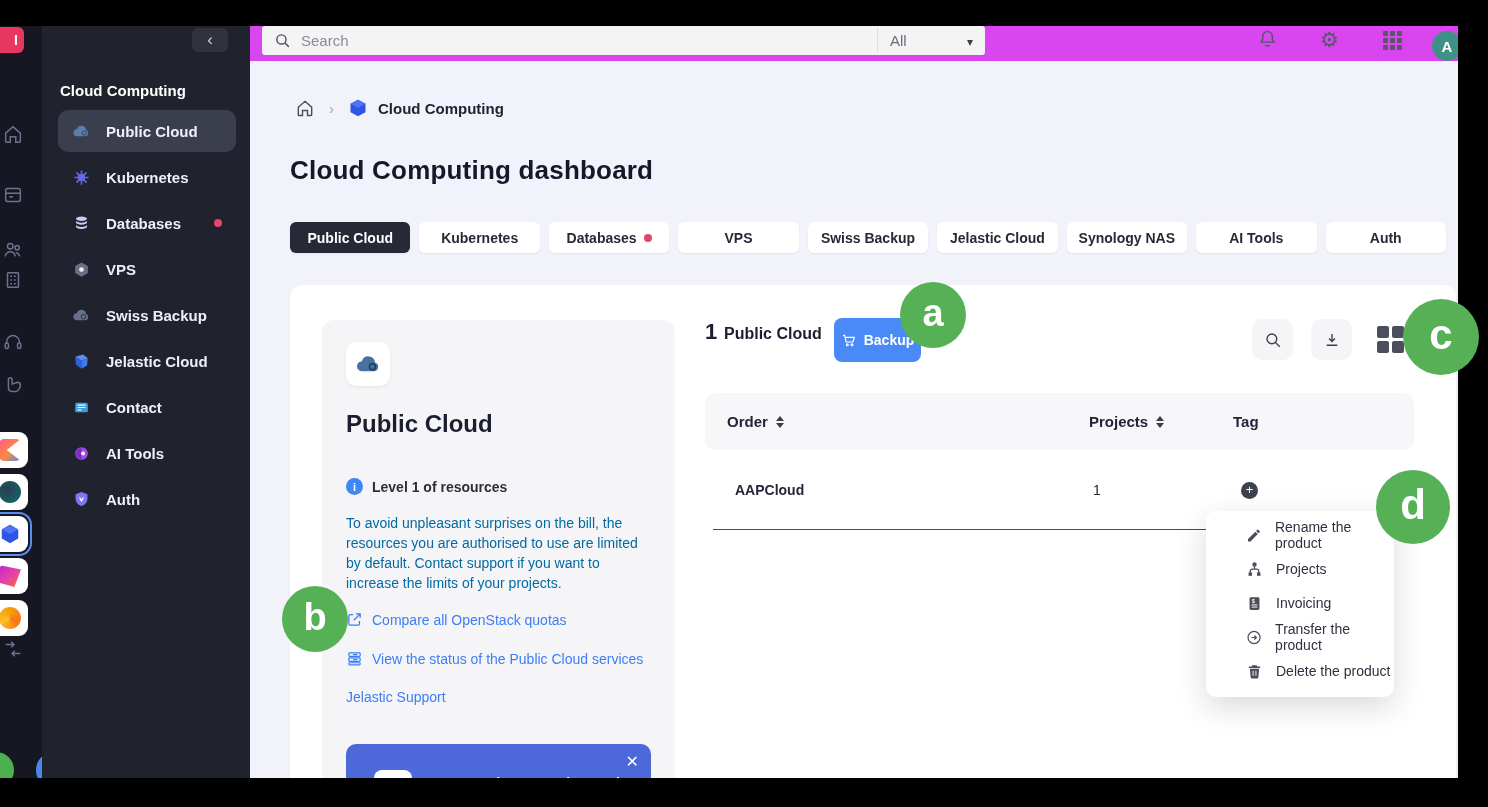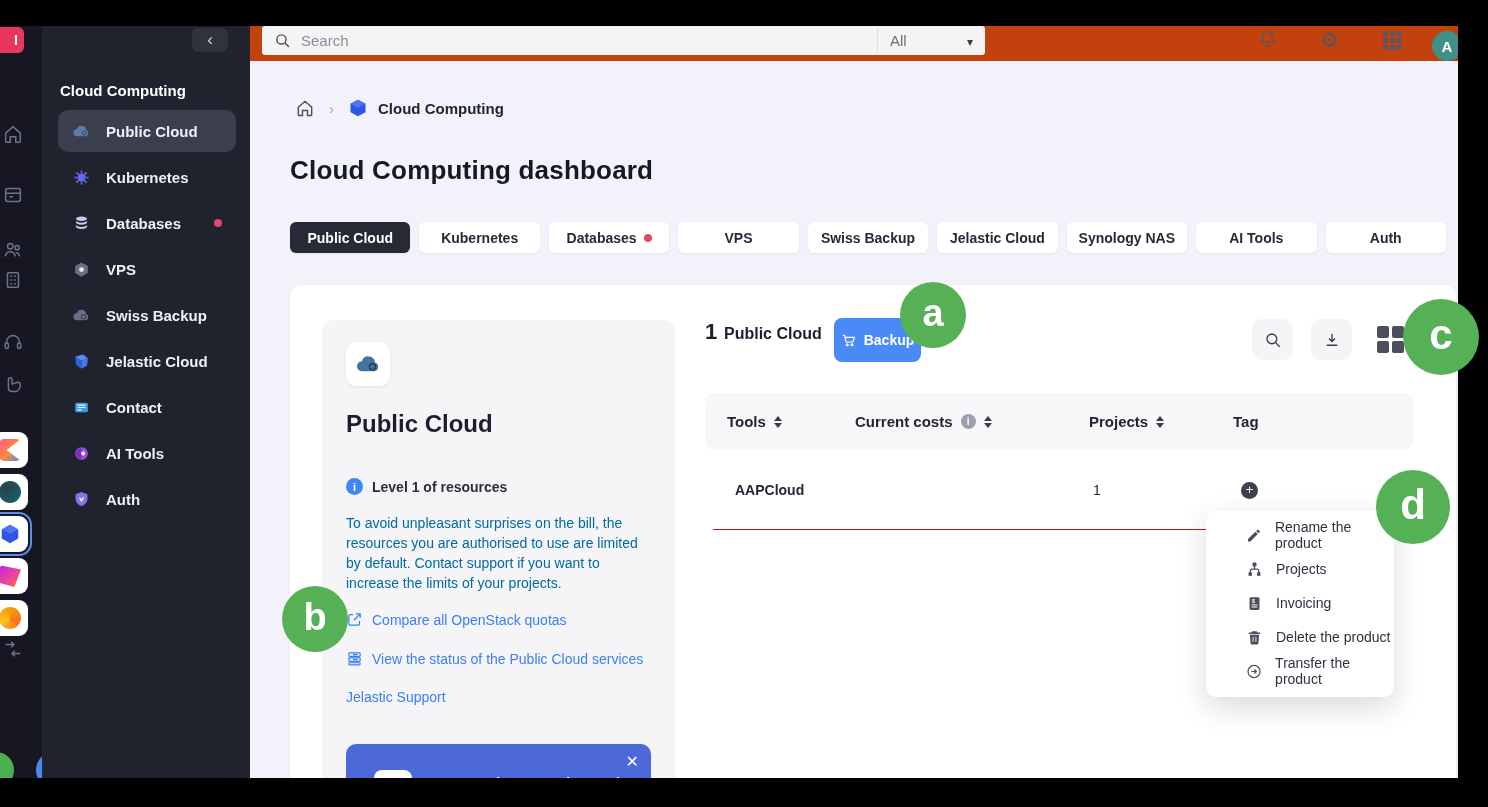--- a/index.html
+++ b/index.html
@@ -34,21 +34,21 @@
   .sb-title { position:absolute; left:18px; top:56px; color:#fff; font-size:15px; font-weight:bold; }
   .sb-items { position:absolute; left:16px; top:84px; width:178px; }
   .sb-item { height:42px; margin-bottom:4px; display:flex; align-items:center; padding-left:14px; border-radius:10px; cursor:pointer; }
   .sb-item.selected { background:#3b3e4c; }
   .sb-item .ic { width:19px; height:19px; margin-right:15px; flex:0 0 auto; }
   .sb-item .ic svg { width:100%; height:100%; }
   .sb-label { color:#eef0f6; font-size:15px; font-weight:600; }
   .sb-dot { width:8px; height:8px; border-radius:50%; background:#e0476b; margin-left:auto; margin-right:14px; }
 
   
-  .topbar { left:250px; top:26px; width:1208px; height:36px; background:#c2410c; z-index:2; border-bottom:1px solid #eceef4; }
+  .topbar { left:250px; top:26px; width:1208px; height:36px; background:#d946ef; z-index:2; border-bottom:1px solid #eceef4; }
   .search-box { position:absolute; left:12px; top:0; width:723px; height:29px; background:#f4f4f5; border-radius:3px; display:flex; align-items:center; }
   .search-box .mag { width:17px; height:17px; margin-left:12px; color:#4b4e5c; }
   .search-input { border:none; background:transparent; outline:none; font-size:15px; color:#333; margin-left:10px; width:420px; font-family:"Liberation Sans",sans-serif; }
   .search-input::placeholder { color:#8a8d99; }
   .scope { position:absolute; left:615px; top:2px; width:108px; height:25px; border-left:1px solid #dddfe5; display:flex; align-items:center; justify-content:space-between; padding:0 12px; cursor:pointer; }
   .scope-label { font-size:15px; color:#6b6e7a; }
   .caret-down::after { content:"▾"; color:#3a3d49; font-size:12px; }
   .tb-ic { position:absolute; top:3px; width:21px; height:21px; color:#54576a; cursor:pointer; }
   .tb-ic svg { width:100%; height:100%; }
   .gear-glyph::after { content:"⚙"; font-size:21px; line-height:21px; color:#54576a; }
@@ -443,29 +443,21 @@
       </button>
       <div class="grid4">
           <i></i>
           <i></i>
           <i></i>
           <i></i>
         </div>
 
       <div class="thead">
         <div class="th" style="left:22px">
-          <span>Tools</span>
-          <span class="sort">
-              <i class="up"></i>
-              <i class="dn"></i>
-            </span>
-        </div>
-        <div class="th" style="left:150px">
-          <span>Current costs</span>
-          <span class="info-badge"></span>
+          <span>Order</span>
           <span class="sort">
               <i class="up"></i>
               <i class="dn"></i>
             </span>
         </div>
         <div class="th" style="left:384px">
           <span>Projects</span>
           <span class="sort">
               <i class="up"></i>
               <i class="dn"></i>
@@ -510,36 +502,36 @@
             <svg viewBox="0 0 24 24">
                 <rect x="5" y="3" width="14" height="18" rx="2" fill="currentColor"></rect>
                 <text x="8" y="11" font-size="8" fill="#fff" font-family="Liberation Sans, sans-serif" font-weight="bold">$</text>
                 <path d="M8 14h8M8 17h8" stroke="#fff" stroke-width="1.4"></path>
               </svg>
           </span>
           <span class="ctx-label">Invoicing</span>
         </div>
         <div class="ctx-item">
           <span class="cic">
+            <svg viewBox="0 0 24 24" fill="none" stroke="currentColor" stroke-width="1.8">
+                <circle cx="12" cy="12" r="9"></circle>
+                <path d="M8 12h7M12.5 9l3 3-3 3"></path>
+              </svg>
+          </span>
+          <span class="ctx-label">Transfer the product</span>
+        </div>
+        <div class="ctx-item">
+          <span class="cic">
             <svg viewBox="0 0 24 24" fill="currentColor">
                 <path d="M9 3h6l1 2h4v2H4V5h4zM5.5 8h13l-1 12a2 2 0 0 1-2 1.8h-7a2 2 0 0 1-2-1.8z"></path>
                 <path d="M10 11v7M14 11v7" stroke="#fff" stroke-width="1.3"></path>
               </svg>
           </span>
           <span class="ctx-label">Delete the product</span>
         </div>
-        <div class="ctx-item">
-          <span class="cic">
-            <svg viewBox="0 0 24 24" fill="none" stroke="currentColor" stroke-width="1.8">
-                <circle cx="12" cy="12" r="9"></circle>
-                <path d="M8 12h7M12.5 9l3 3-3 3"></path>
-              </svg>
-          </span>
-          <span class="ctx-label">Transfer the product</span>
-        </div>
       </div>
 
     </div>
   </div>
 
   <div class="strip strip-top"></div>
   <div class="strip strip-right"></div>
   <div class="strip strip-bottom"></div>
 
   <div class="ann" style="left:900px; top:282px; width:66px; height:66px; font-size:38px;">

